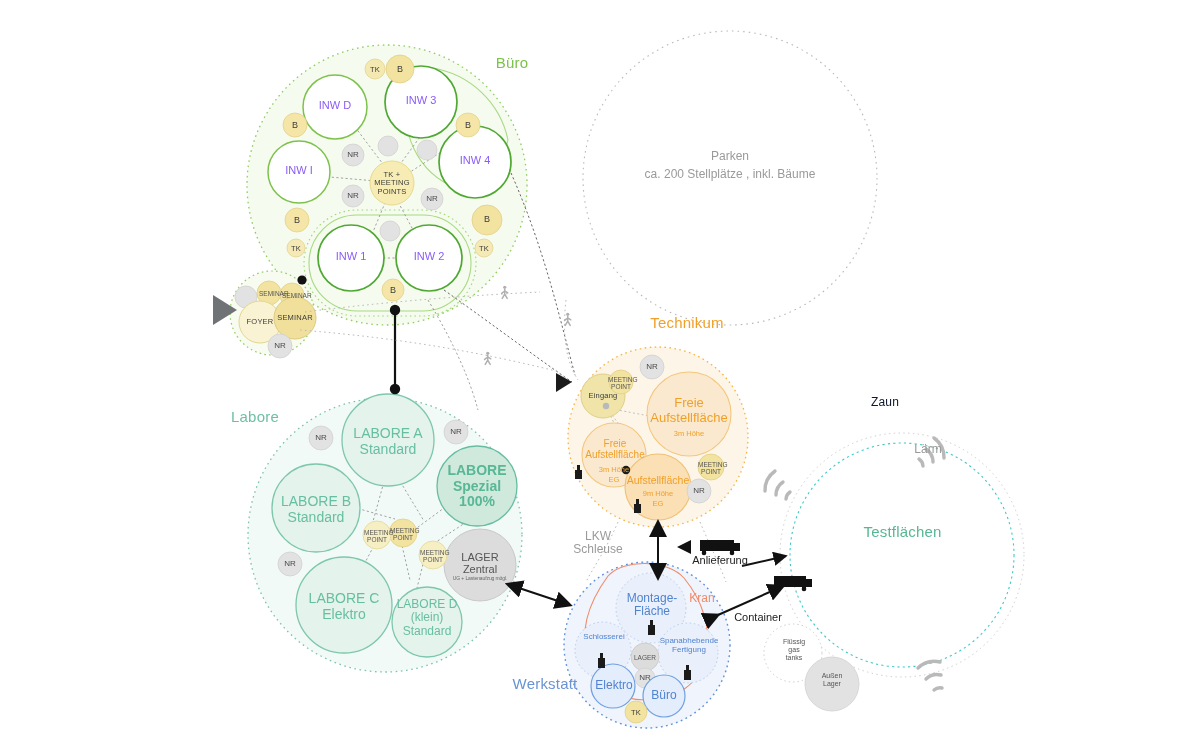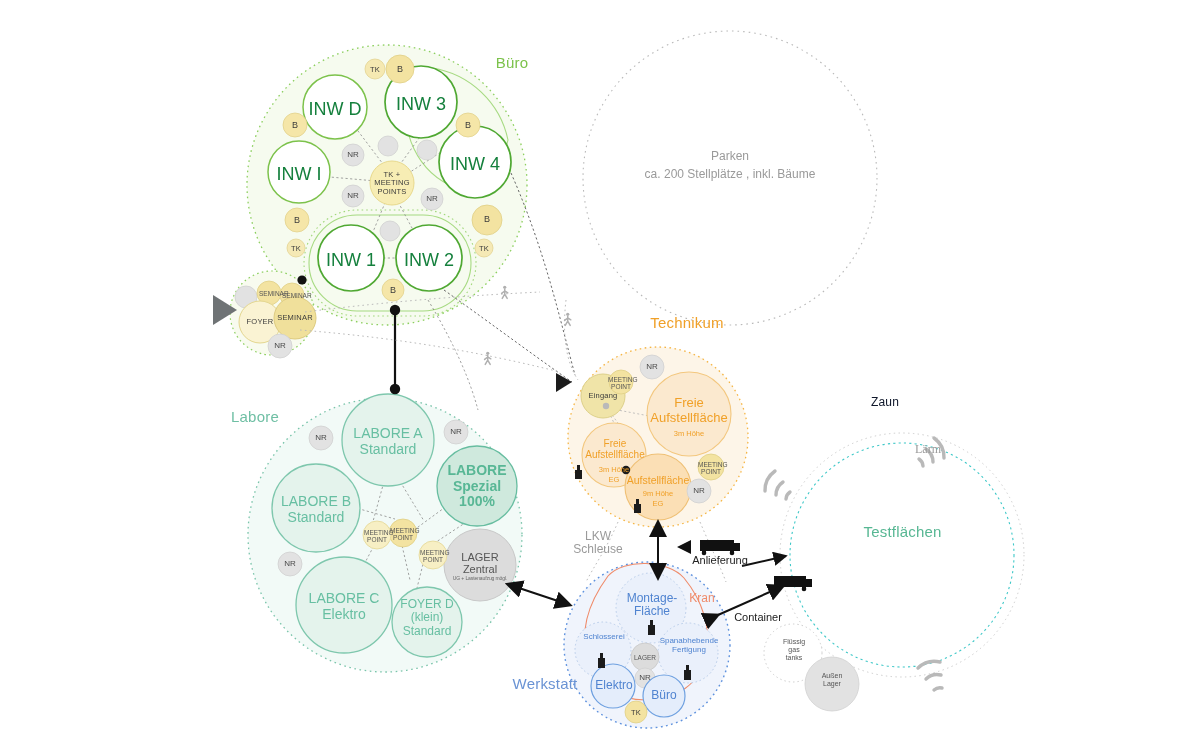--- a/index.html
+++ b/index.html
@@ -17,21 +17,21 @@
   }
   .sect{font-size:15px;letter-spacing:.2px;}
   .sect.buero{color:#7cc24b;}
   .sect.labore{color:#6fbfa4;}
   .sect.technikum{color:#f0a028;}
   .sect.werkstatt{color:#6a93d4;}
   .sect.test{color:#57b793;}
   .sect.zaun{color:#0f172a;font-size:12px;}
   .grey-lbl{color:#9a9a9a;font-size:12px;}
   .blk-lbl{color:#222;font-size:11px;}
-  .inw{color:#15803d;font-size:18px;}
+  .inw{color:#8b5cf6;font-size:11px;}
   .labA{color:#67bfa2;font-size:14px;}
   .labspez{color:#58b795;font-size:14px;font-weight:bold;}
   .tk{color:#3b3b3b;font-size:7.5px;letter-spacing:.2px;}
   .tkb{color:#3b3b3b;font-size:9px;}
   .nr{color:#4a4a4a;font-size:8px;}
   .orange{color:#f0a028;font-size:13px;}
   .orange-s{color:#f0a028;font-size:7.5px;}
   .blue{color:#4f83d0;font-size:12px;}
   .blue-s{color:#4f83d0;font-size:8px;}
   .dkgrey{color:#555;font-size:11px;}
@@ -316,21 +316,21 @@
 <div class="lbl xs" style="left:259px;top:290px;width:20px;">SEMINAR</div>
 <div class="lbl xs" style="left:282px;top:292px;width:20px;">SEMINAR</div>
 <div class="lbl nr" style="left:270px;top:342px;width:20px;">NR</div>
 
 <div class="lbl labA" style="left:348px;top:426px;width:80px;">LABORE A
 Standard</div>
 <div class="lbl labA" style="left:276px;top:494px;width:80px;">LABORE B
 Standard</div>
 <div class="lbl labA" style="left:304px;top:591px;width:80px;">LABORE C
 Elektro</div>
-<div class="lbl labA" style="left:395px;top:598px;width:64px;font-size:12px;">FOYER D (klein)
+<div class="lbl labA" style="left:395px;top:598px;width:64px;font-size:12px;">LABORE D (klein)
 Standard</div>
 <div class="lbl labspez" style="left:443px;top:463px;width:68px;">LABORE
 Spezial
 100%</div>
 <div class="lbl dkgrey" style="left:448px;top:551px;width:64px;">LAGER
 Zentral</div>
 <div class="lbl lager-sub" style="left:440px;top:576px;width:80px;">UG + Lastenaufzug mögl.</div>
 <div class="lbl xs" style="left:390px;top:527px;width:26px;">MEETING
 POINT</div>
 <div class="lbl xs" style="left:364px;top:529px;width:26px;">MEETING
@@ -364,21 +364,21 @@
 <div class="lbl blue-s" style="left:578px;top:633px;width:52px;">Schlosserei</div>
 <div class="lbl blue-s" style="left:656px;top:637px;width:66px;">Spanabhebende
 Fertigung</div>
 <div class="lbl blue" style="left:590px;top:679px;width:48px;">Elektro</div>
 <div class="lbl blue" style="left:643px;top:689px;width:42px;">Büro</div>
 <div class="lbl xs" style="left:633px;top:654px;width:24px;">LAGER</div>
 <div class="lbl nr" style="left:635px;top:674px;width:20px;">NR</div>
 <div class="lbl tk" style="left:628px;top:709px;width:16px;">TK</div>
 <div class="lbl kran" style="left:680px;top:592px;width:44px;">Kran</div>
 
-<div class="lbl grey-lbl" style="left:905px;top:443px;width:46px;font-family:Liberation Serif, serif;">Lärm</div>
+<div class="lbl grey-lbl" style="left:905px;top:443px;width:46px;">Lärm</div>
 <div class="lbl xs" style="left:778px;top:638px;width:32px;font-size:7px;">Flüssig
 gas
 tanks</div>
 <div class="lbl xs" style="left:816px;top:672px;width:32px;font-size:7px;">Außen
 Lager</div>
 
 <div class="lbl grey-lbl" style="left:568px;top:530px;width:60px;">LKW
 Schleuse</div>
 <div class="lbl blk-lbl" style="left:683px;top:554px;width:74px;">Anlieferung</div>
 <div class="lbl blk-lbl" style="left:728px;top:611px;width:60px;">Container</div>

